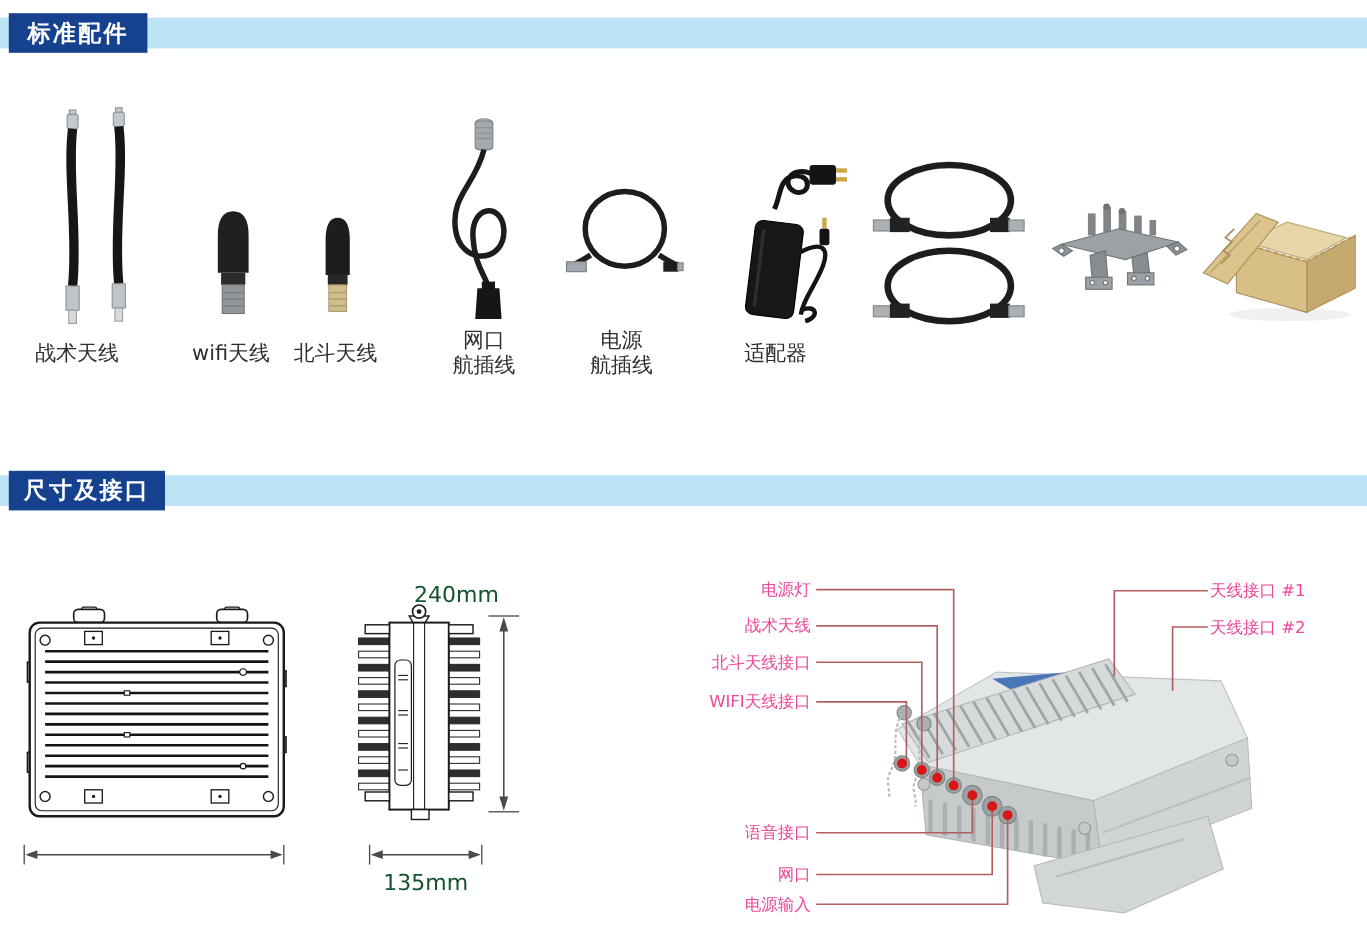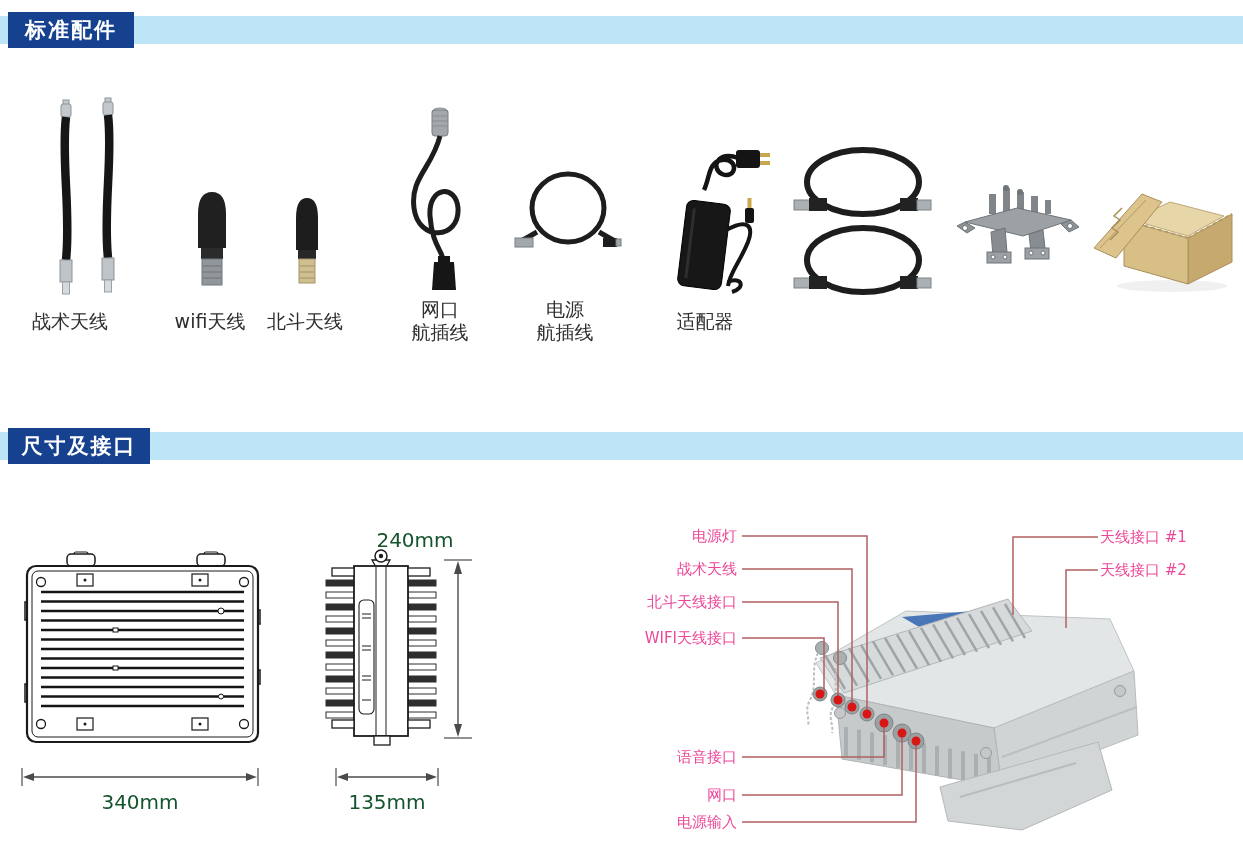--- a/index.html
+++ b/index.html
@@ -270,21 +270,20 @@
 
   <div class="dim-text" style="left:360px;top:528px;width:110px">240mm</div>
 
   <svg style="left:20px;top:768px" width="240" height="18" viewBox="0 0 240 18">
     <line x1="2" y1="0" x2="2" y2="18" stroke="#4a4a4a" stroke-width="1.2"></line>
     <line x1="238" y1="0" x2="238" y2="18" stroke="#4a4a4a" stroke-width="1.2"></line>
     <line x1="10" y1="9" x2="230" y2="9" stroke="#4a4a4a" stroke-width="1.4"></line>
     <polygon points="14,5 14,13 3,9" fill="#4a4a4a"></polygon>
     <polygon points="226,5 226,13 237,9" fill="#4a4a4a"></polygon>
   </svg>
-  <div class="dim-text" style="left:20px;top:790px;width:240px">340mm</div>
 
   <svg style="left:334px;top:768px" width="106" height="18" viewBox="0 0 106 18">
     <line x1="2" y1="0" x2="2" y2="18" stroke="#4a4a4a" stroke-width="1.2"></line>
     <line x1="104" y1="0" x2="104" y2="18" stroke="#4a4a4a" stroke-width="1.2"></line>
     <line x1="10" y1="9" x2="96" y2="9" stroke="#4a4a4a" stroke-width="1.4"></line>
     <polygon points="14,5 14,13 3,9" fill="#4a4a4a"></polygon>
     <polygon points="92,5 92,13 103,9" fill="#4a4a4a"></polygon>
   </svg>
   <div class="dim-text" style="left:334px;top:790px;width:106px">135mm</div>
 

